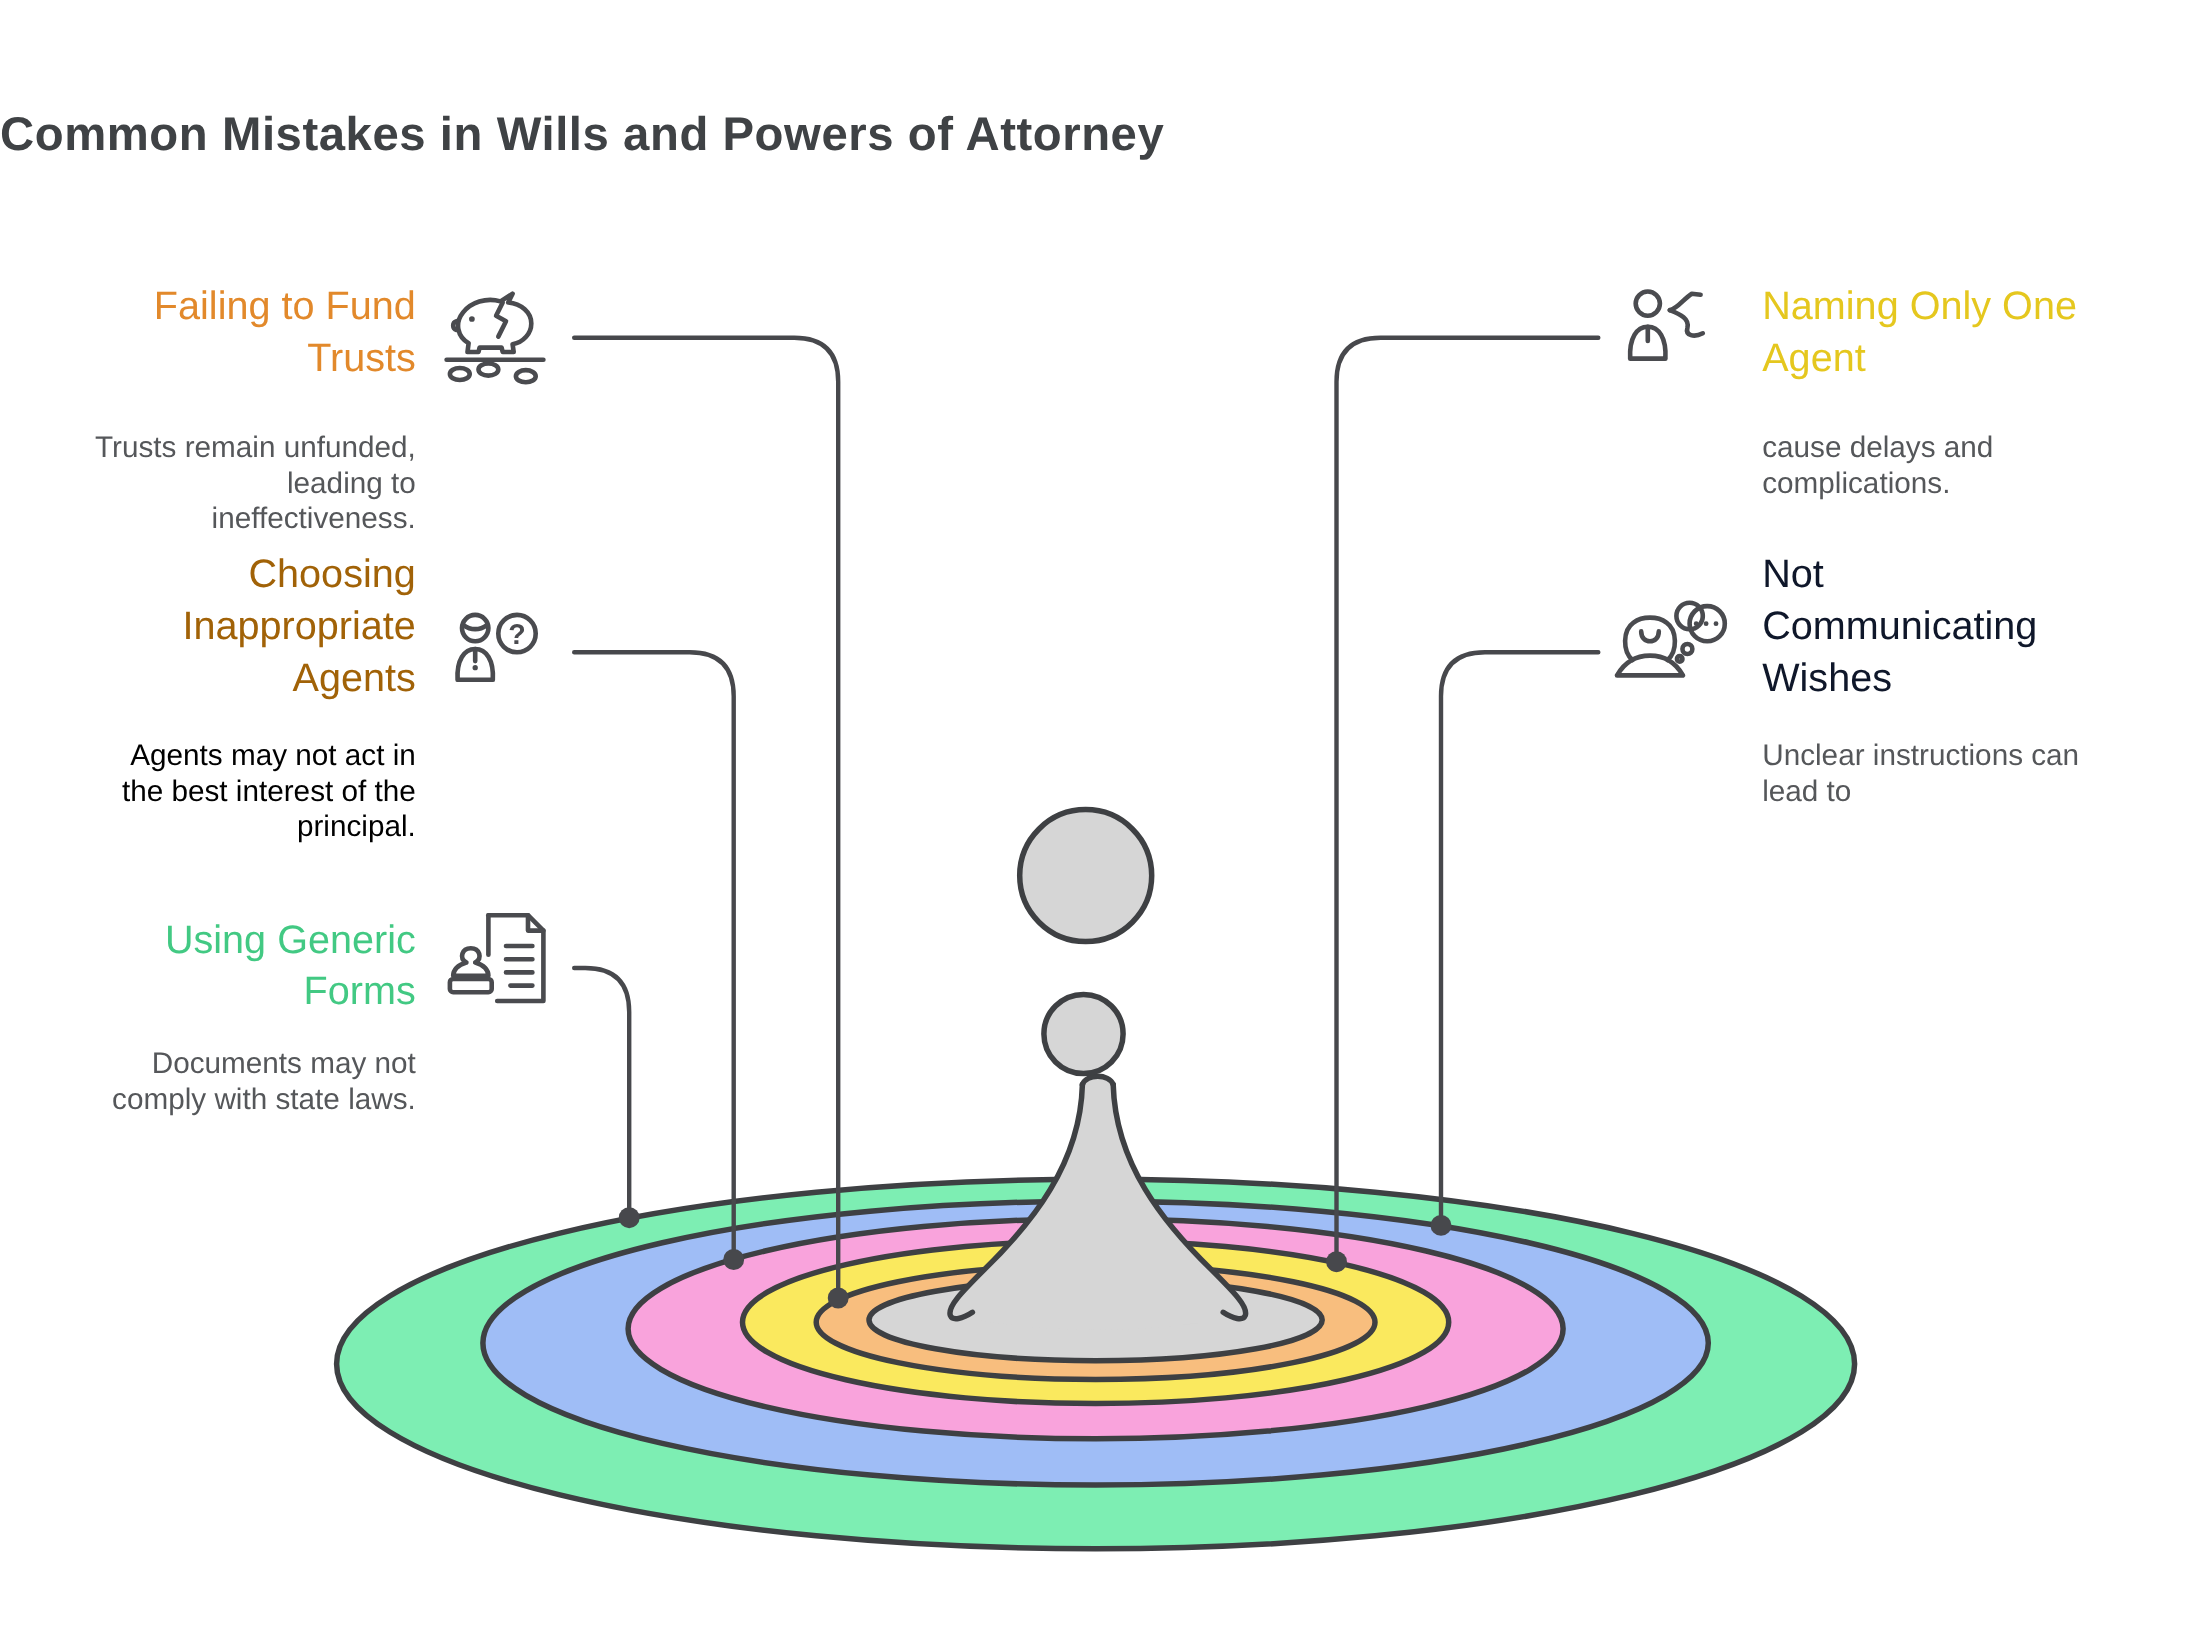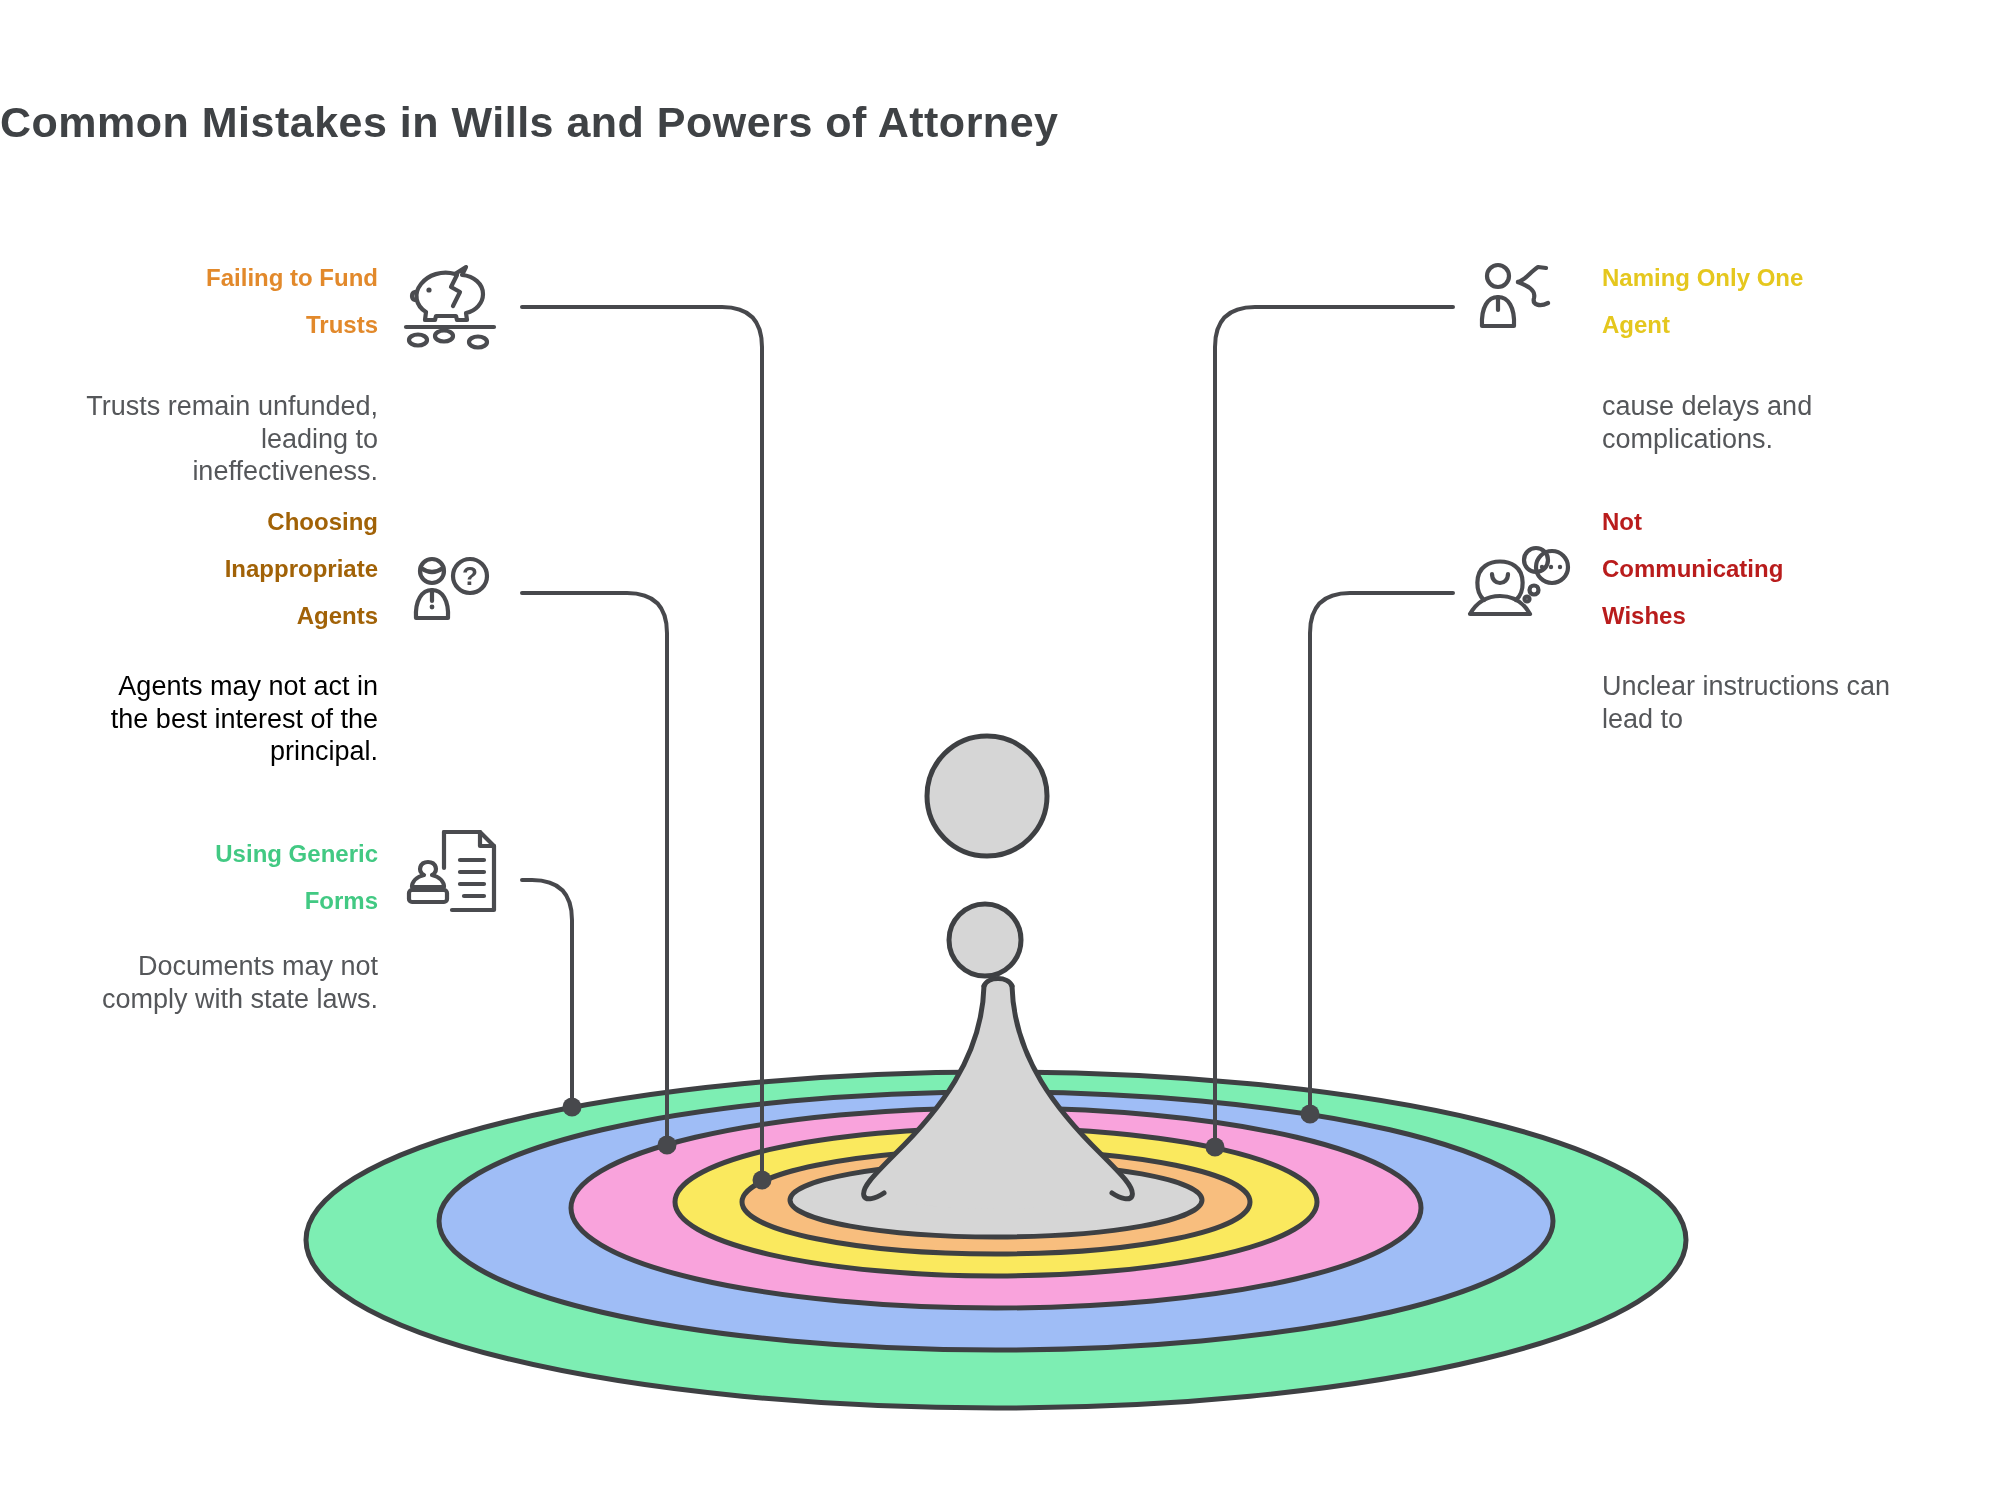--- a/index.html
+++ b/index.html
@@ -5,21 +5,21 @@
   html,body { margin:0; padding:0; }
   body {
     width:1999px; height:1501px; position:relative; background:#ffffff;
     font-family:"Liberation Sans", sans-serif; overflow:hidden;
   }
   .scene { position:absolute; left:0; top:0; }
   .page-title {
     position:absolute; top:98px; left:0; width:1999px; text-align:left;
     font-size:43px; font-weight:bold; letter-spacing:0.5px;
   }
-  .heading { position:absolute; font-weight:bold; font-size:24px; line-height:47px; }
+  .heading { position:absolute; font-weight:normal; font-size:36px; line-height:47px; }
   .heading span { display:block; }
   .desc { position:absolute; font-size:27px; line-height:32.5px; }
   .desc span { display:block; }
   .col-left  { left:38px;  width:340px; text-align:right; }
   .col-right { left:1602px; width:380px; text-align:left; }
   .icon { position:absolute; }
   .icon svg { display:block; }
 </style>
 </head>
 <body>
@@ -99,21 +99,21 @@
 
 <div class="heading col-right" style="top: 254px; color: rgb(229, 199, 30);">
   <span>Naming Only One</span>
   <span>Agent</span>
 </div>
 <div class="desc col-right" style="top: 390px; color: rgb(85, 87, 90);">
   <span>cause delays and</span>
   <span>complications.</span>
 </div>
 
-<div class="heading col-right" style="top: 498px; color: #b91c1c;">
+<div class="heading col-right" style="top: 498px; color: #0f172a;">
   <span>Not</span>
   <span>Communicating</span>
   <span>Wishes</span>
 </div>
 <div class="desc col-right" style="top: 670px; color: rgb(85, 87, 90);">
   <span>Unclear instructions can</span>
   <span>lead to</span>
 </div>
 
 <div class="icon" style="left: 398px; top: 254px; color: rgb(74, 75, 79);">

